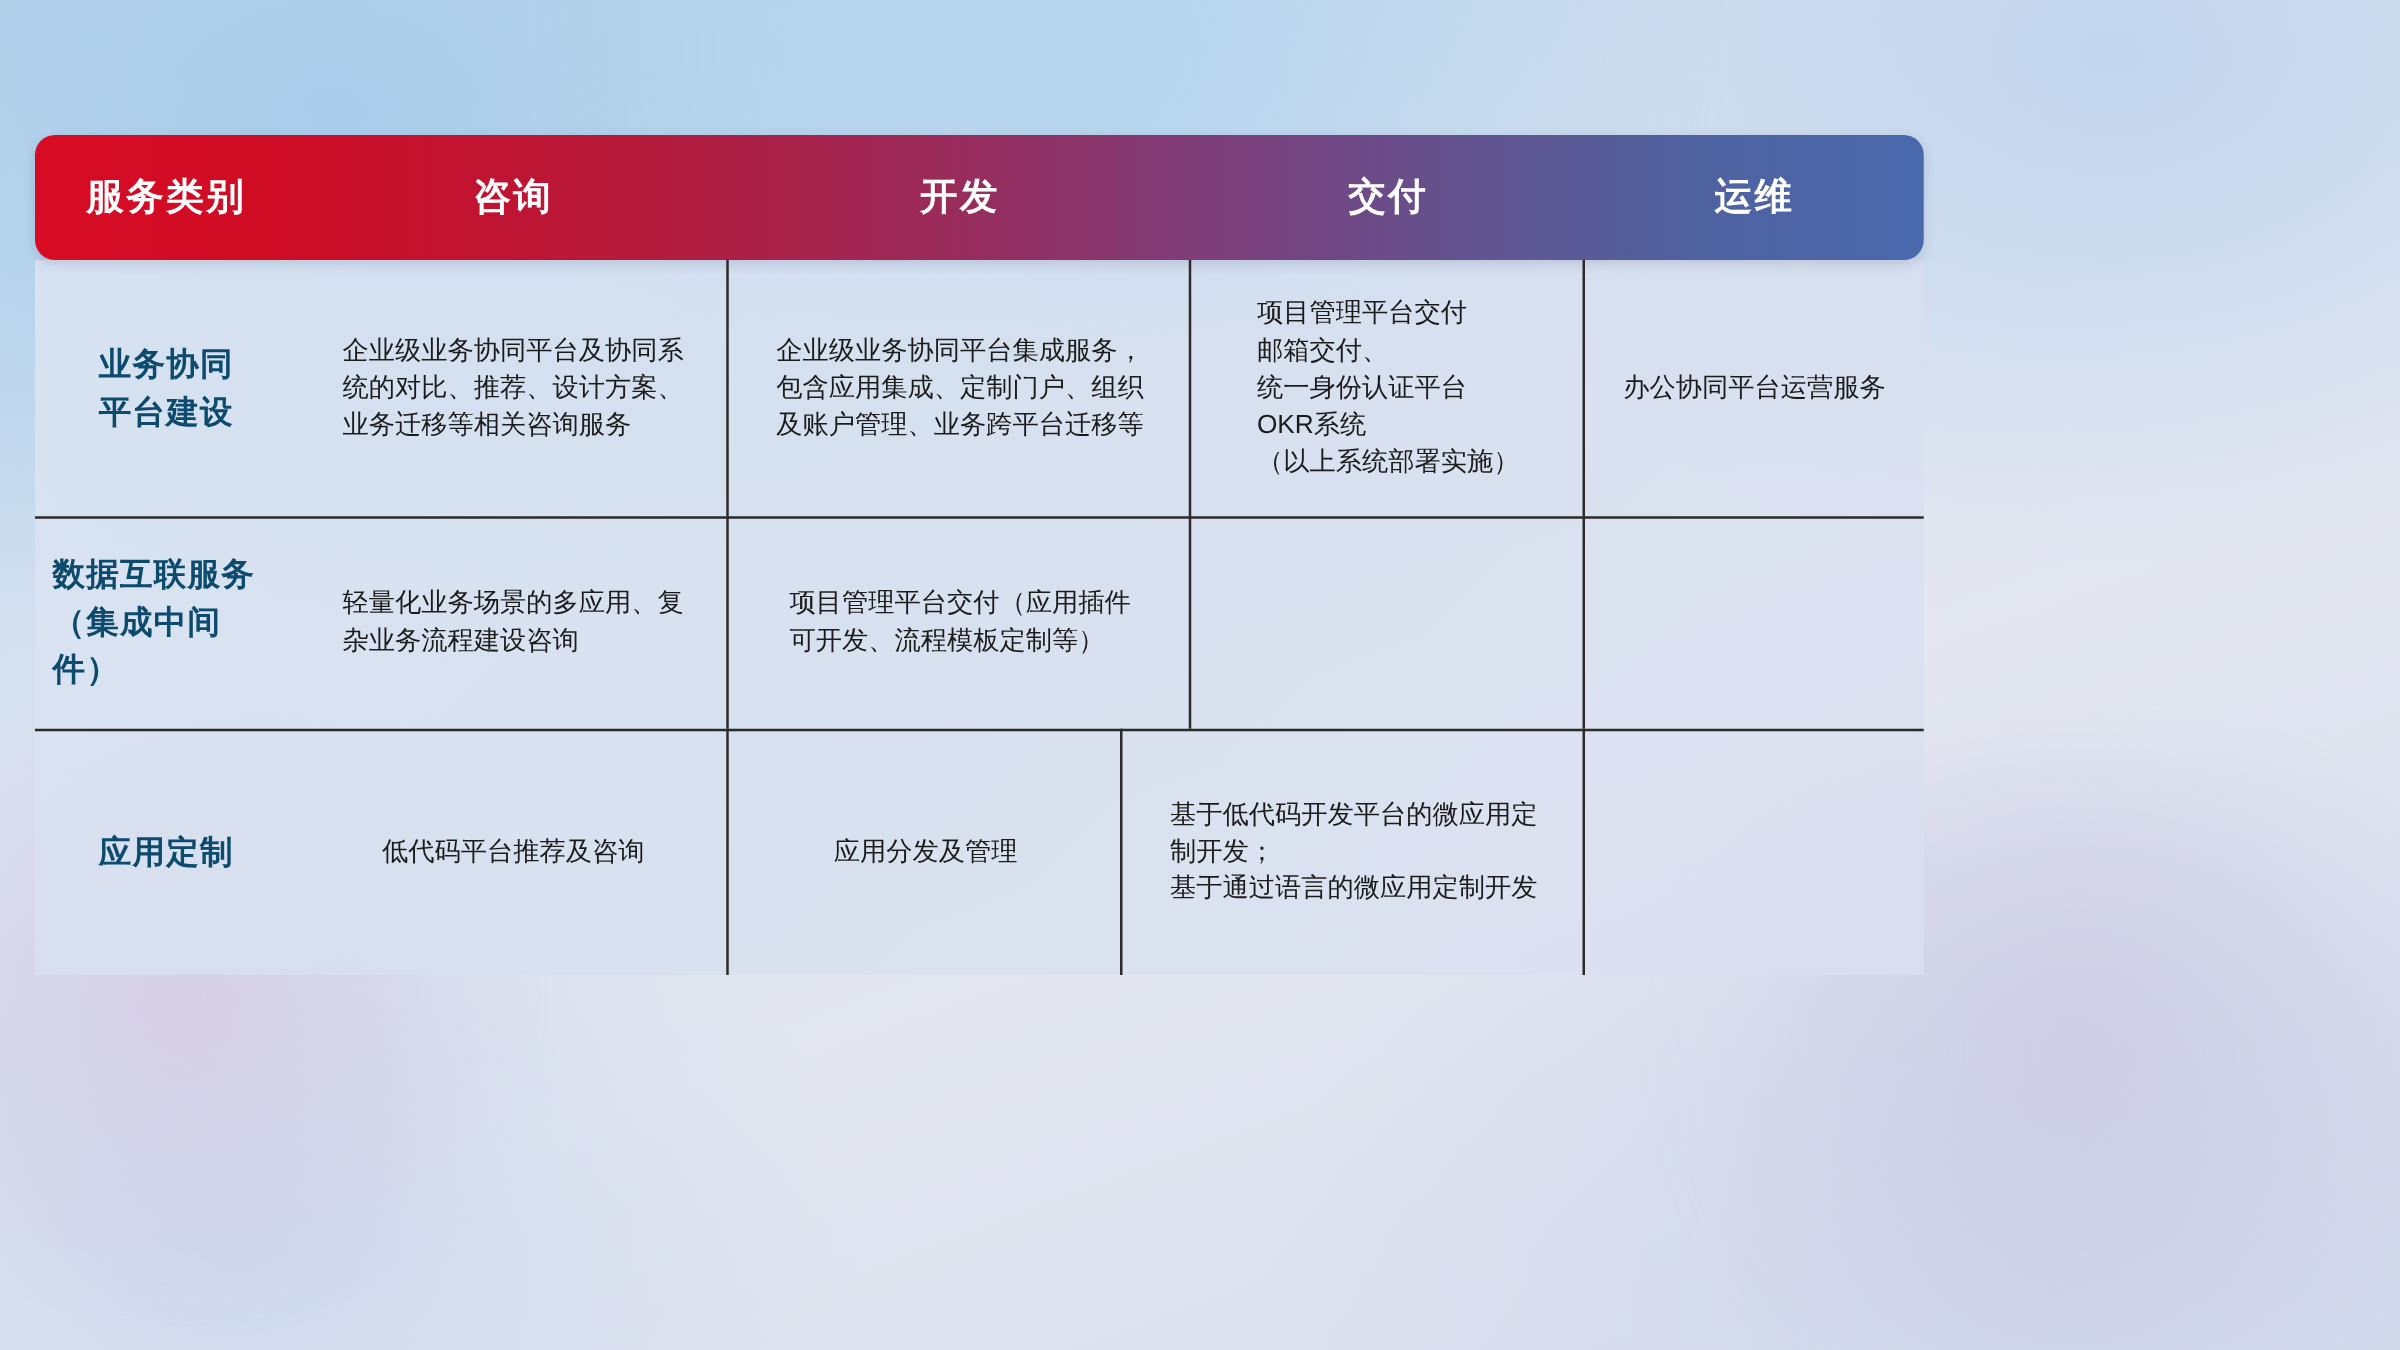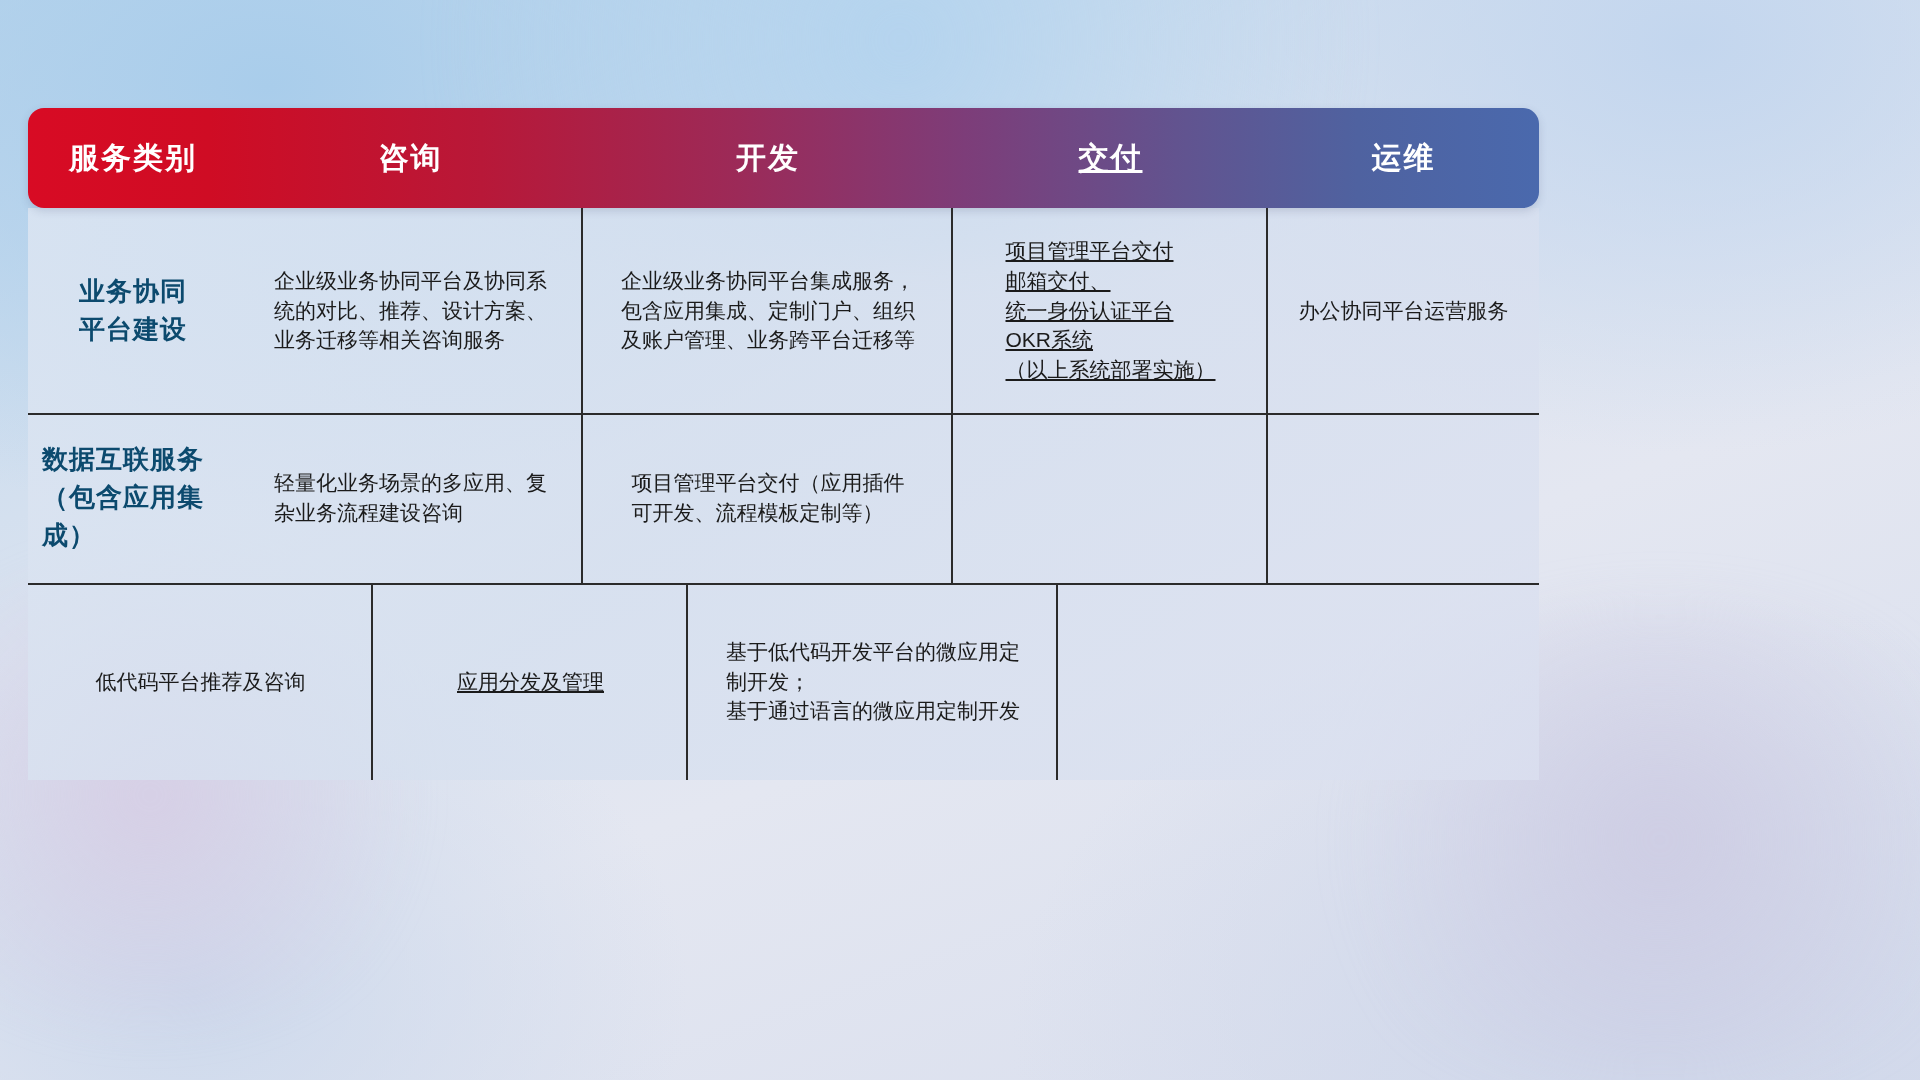--- a/index.html
+++ b/index.html
@@ -98,21 +98,21 @@
     text-align: center;
     letter-spacing: 2px;
     line-height: 1;
     user-select: none;
   }
 
   
   .col-0 { width: 210px; flex: 0 0 210px; }
   .col-1 { width: 345px; flex: 0 0 345px; }
   .col-2 { width: 370px; flex: 0 0 370px; }
-  .col-3 { width: 315px; flex: 0 0 315px; text-decoration: underline; }
+  .col-3 { width: 315px; flex: 0 0 315px; }
   .col-4 { width: 271px; flex: 0 0 271px; }
 
   
   #table-body {
     position: absolute;
     left: 0; top: 100px;
     width: 100%;
   }
   .trow {
     display: flex;
@@ -197,30 +197,31 @@
       <div class="tcell vline col-3">项目管理平台交付
 邮箱交付、
 统一身份认证平台
 OKR系统
 （以上系统部署实施）</div>
       <div class="tcell col-4">办公协同平台运营服务</div>
     </div>
 
     <div class="trow row-1">
       <div class="tcell cat col-0">数据互联服务
-（包含应用集成）</div>
+（集成中间件）</div>
       <div class="tcell vline col-1">轻量化业务场景的多应用、复
 杂业务流程建设咨询</div>
       <div class="tcell vline col-2">项目管理平台交付（应用插件
 可开发、流程模板定制等）</div>
       <div class="tcell vline col-3"></div>
       <div class="tcell col-4"></div>
     </div>
 
     <div class="trow row-2">
+      <div class="tcell cat col-0">应用定制</div>
       <div class="tcell vline col-1">低代码平台推荐及咨询</div>
       <div class="tcell vline col-3">应用分发及管理</div>
       <div class="tcell vline col-2">基于低代码开发平台的微应用定
 制开发；
 基于通过语言的微应用定制开发</div>
       <div class="tcell col-4"></div>
     </div>
 
   </div>
 </div>

